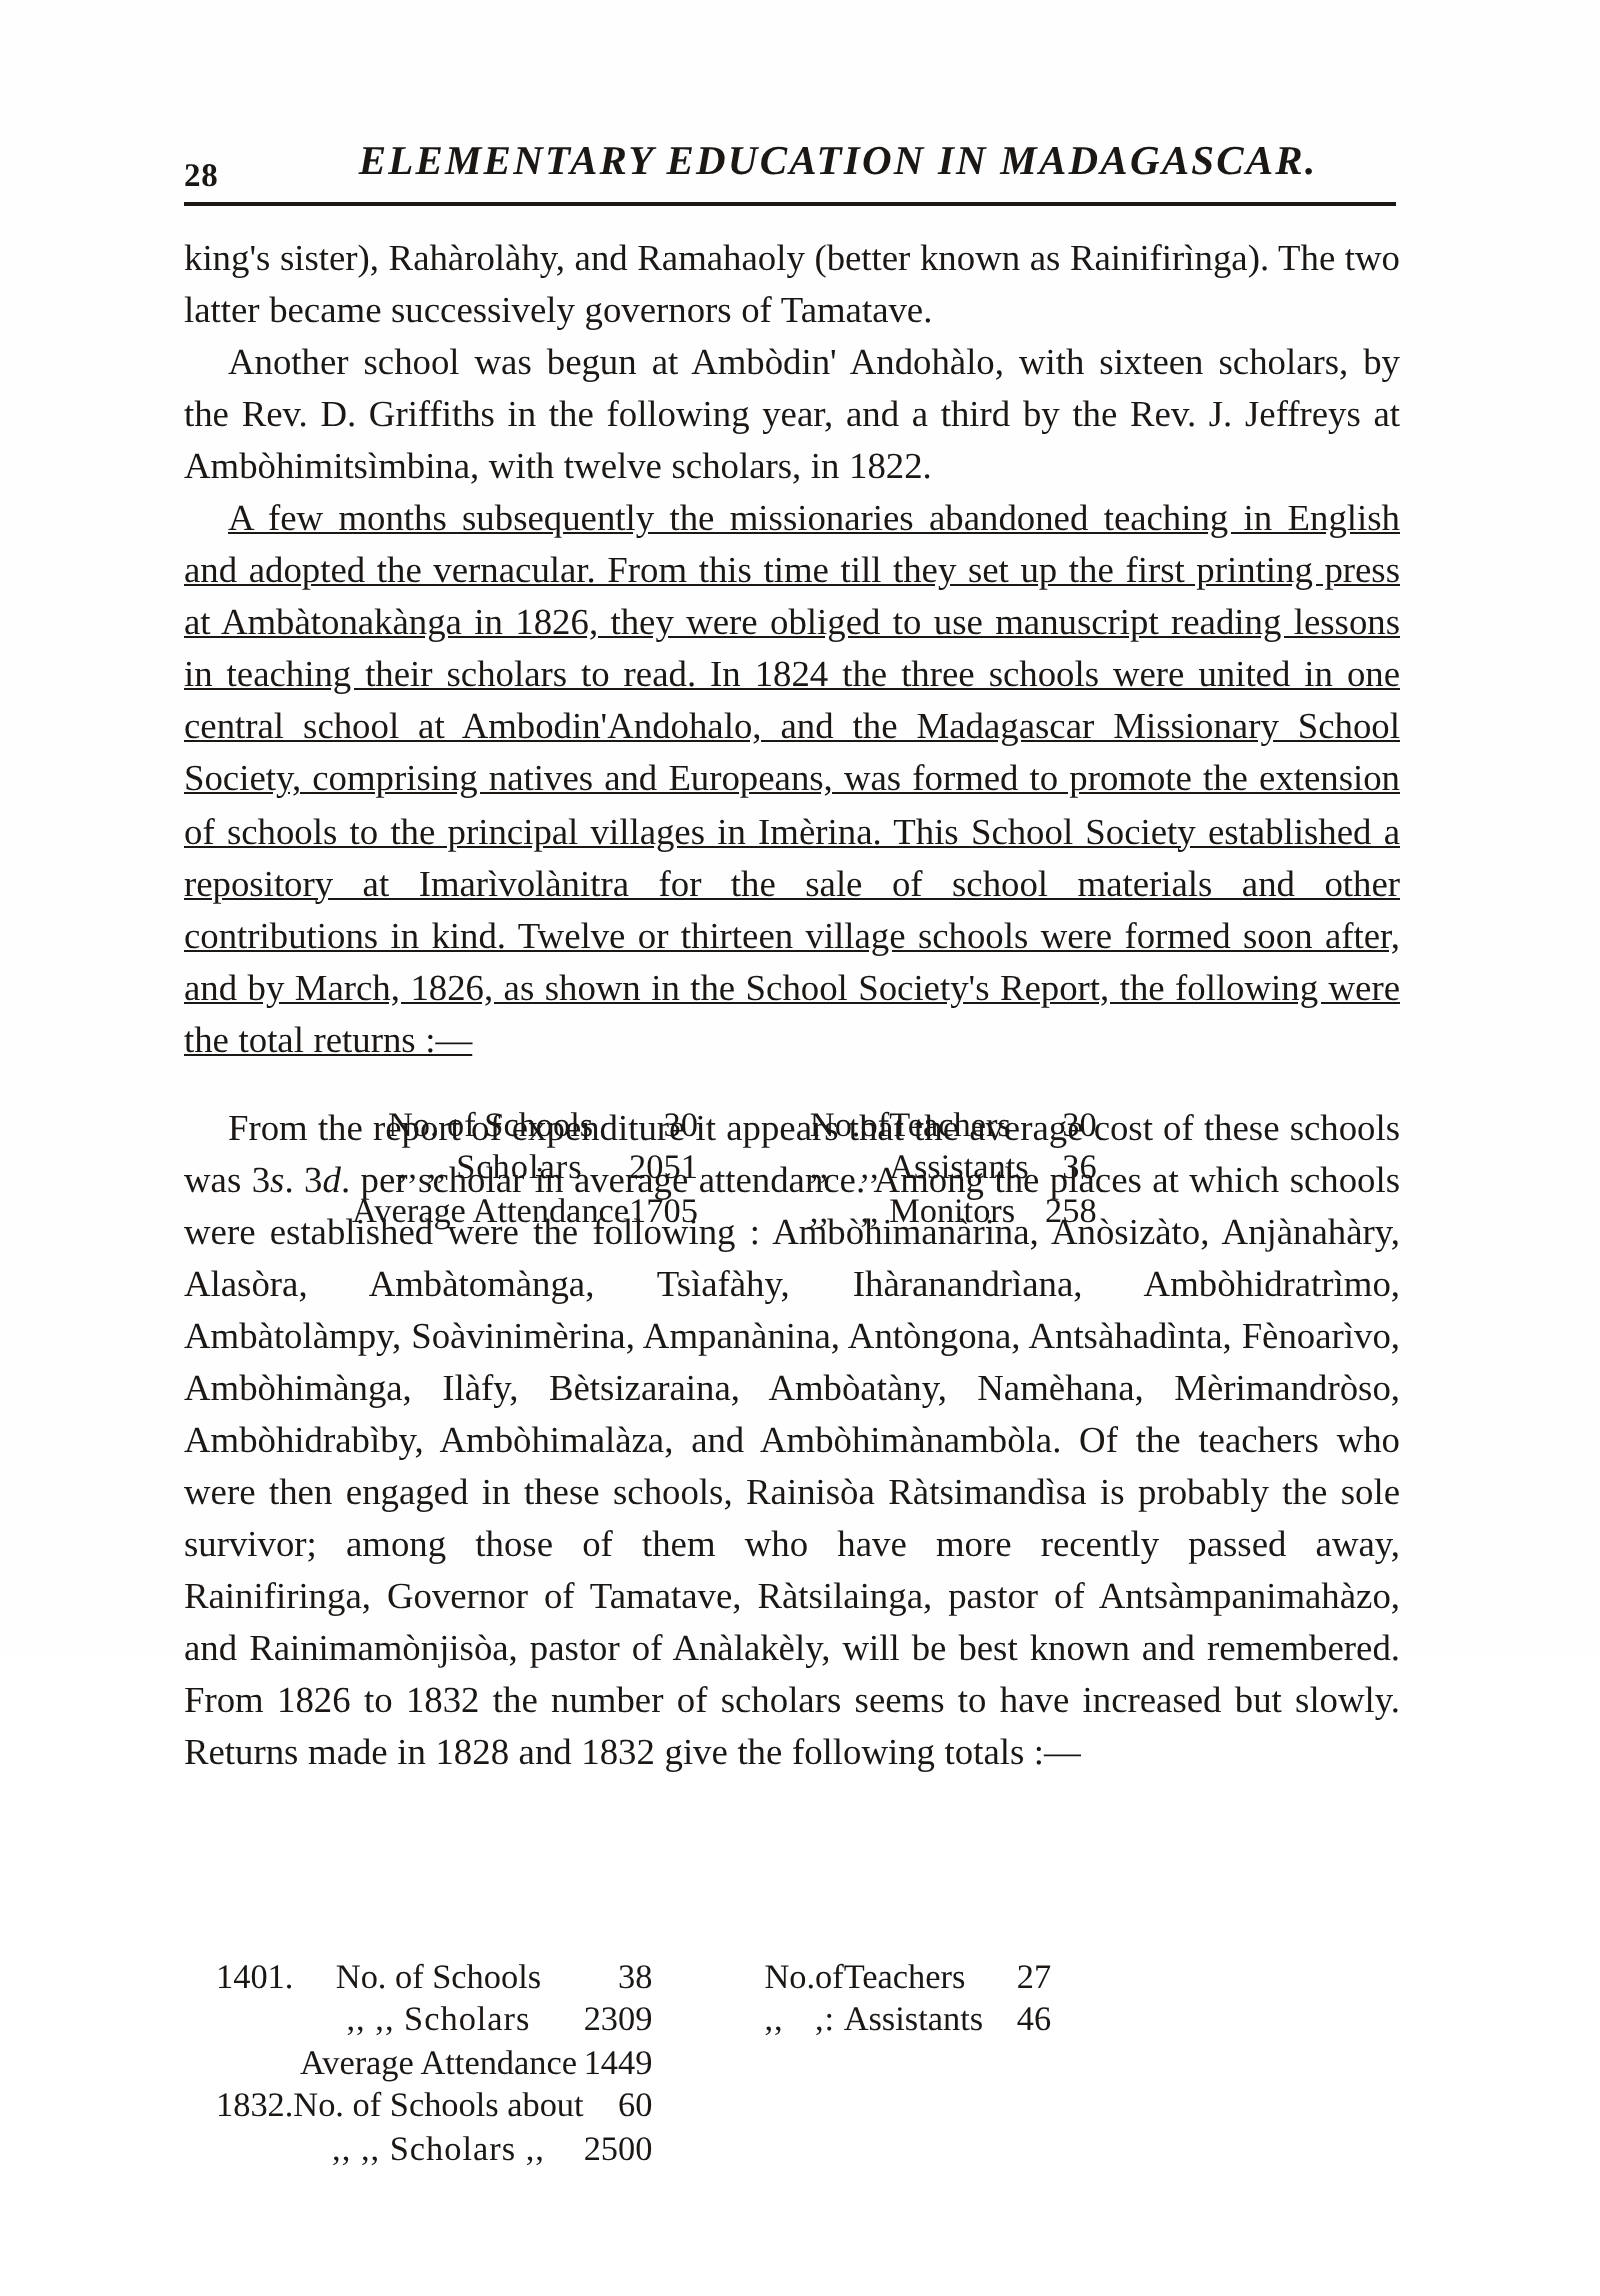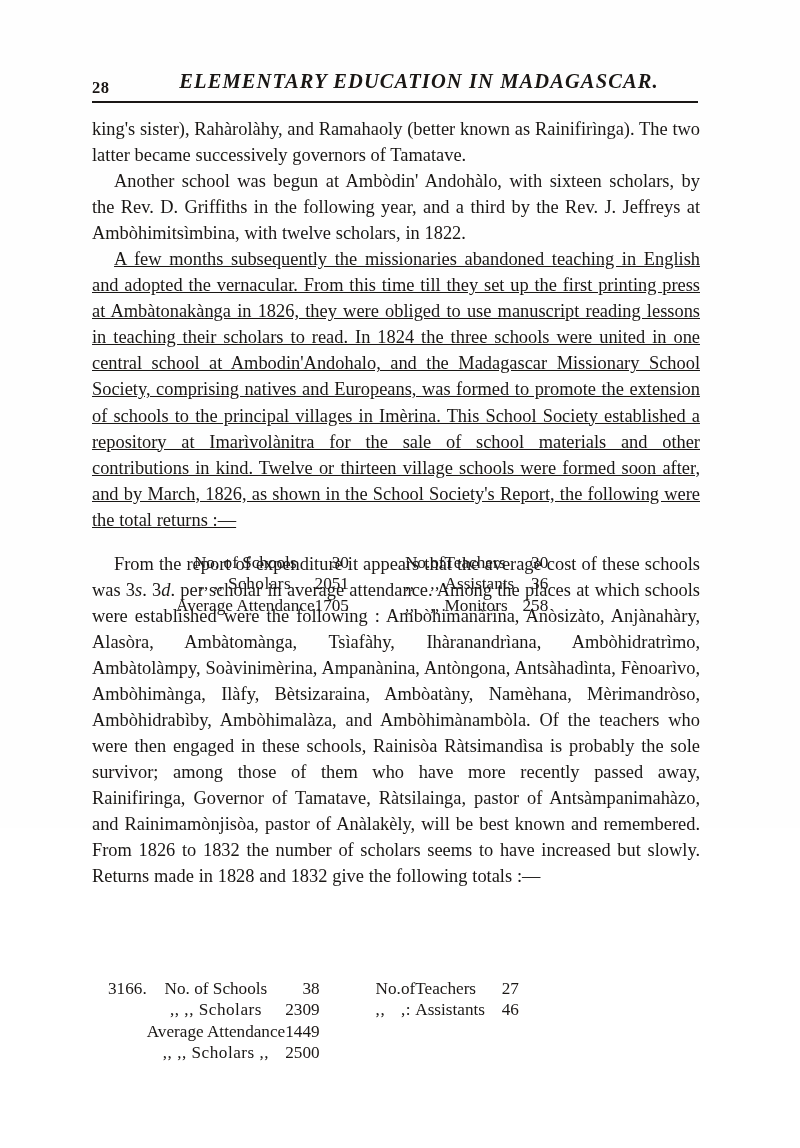--- a/index.html
+++ b/index.html
@@ -172,21 +172,21 @@
           <td class="c-rnum">258</td>
         </tr>
       </tbody>
     </table>
   </div>
 
   <div class="stats stats-2">
     <table>
       <tbody>
         <tr>
-          <td class="c-year">3166.</td>
+          <td class="c-year">1401.</td>
           <td class="c-label">No. of Schools</td>
           <td class="c-num">38</td>
           <td class="c-gap"></td>
           <td class="c-no">No.</td>
           <td class="c-of">of</td>
           <td class="c-rlabel">Teachers</td>
           <td class="c-rnum">27</td>
         </tr>
         <tr>
           <td class="c-year"></td>
@@ -202,26 +202,36 @@
           <td class="c-year"></td>
           <td class="c-label">Average Attendance</td>
           <td class="c-num">1449</td>
           <td class="c-gap"></td>
           <td class="c-no"></td>
           <td class="c-of"></td>
           <td class="c-rlabel"></td>
           <td class="c-rnum"></td>
         </tr>
         <tr>
-          <td class="c-year"></td>
-          <td class="c-label ditto">,,   ,, Scholars    ,,</td>
-          <td class="c-num">2500</td>
+          <td class="c-year">1832.</td>
+          <td class="c-label">No. of Schools about</td>
+          <td class="c-num">60</td>
           <td class="c-gap"></td>
           <td class="c-no"></td>
           <td class="c-of"></td>
           <td class="c-rlabel"></td>
           <td class="c-rnum"></td>
         </tr>
+        <tr>
+          <td class="c-year"></td>
+          <td class="c-label ditto">,,   ,, Scholars    ,,</td>
+          <td class="c-num">2500</td>
+          <td class="c-gap"></td>
+          <td class="c-no"></td>
+          <td class="c-of"></td>
+          <td class="c-rlabel"></td>
+          <td class="c-rnum"></td>
+        </tr>
       </tbody>
     </table>
   </div>
 
 </div>
 
 </body></html>

